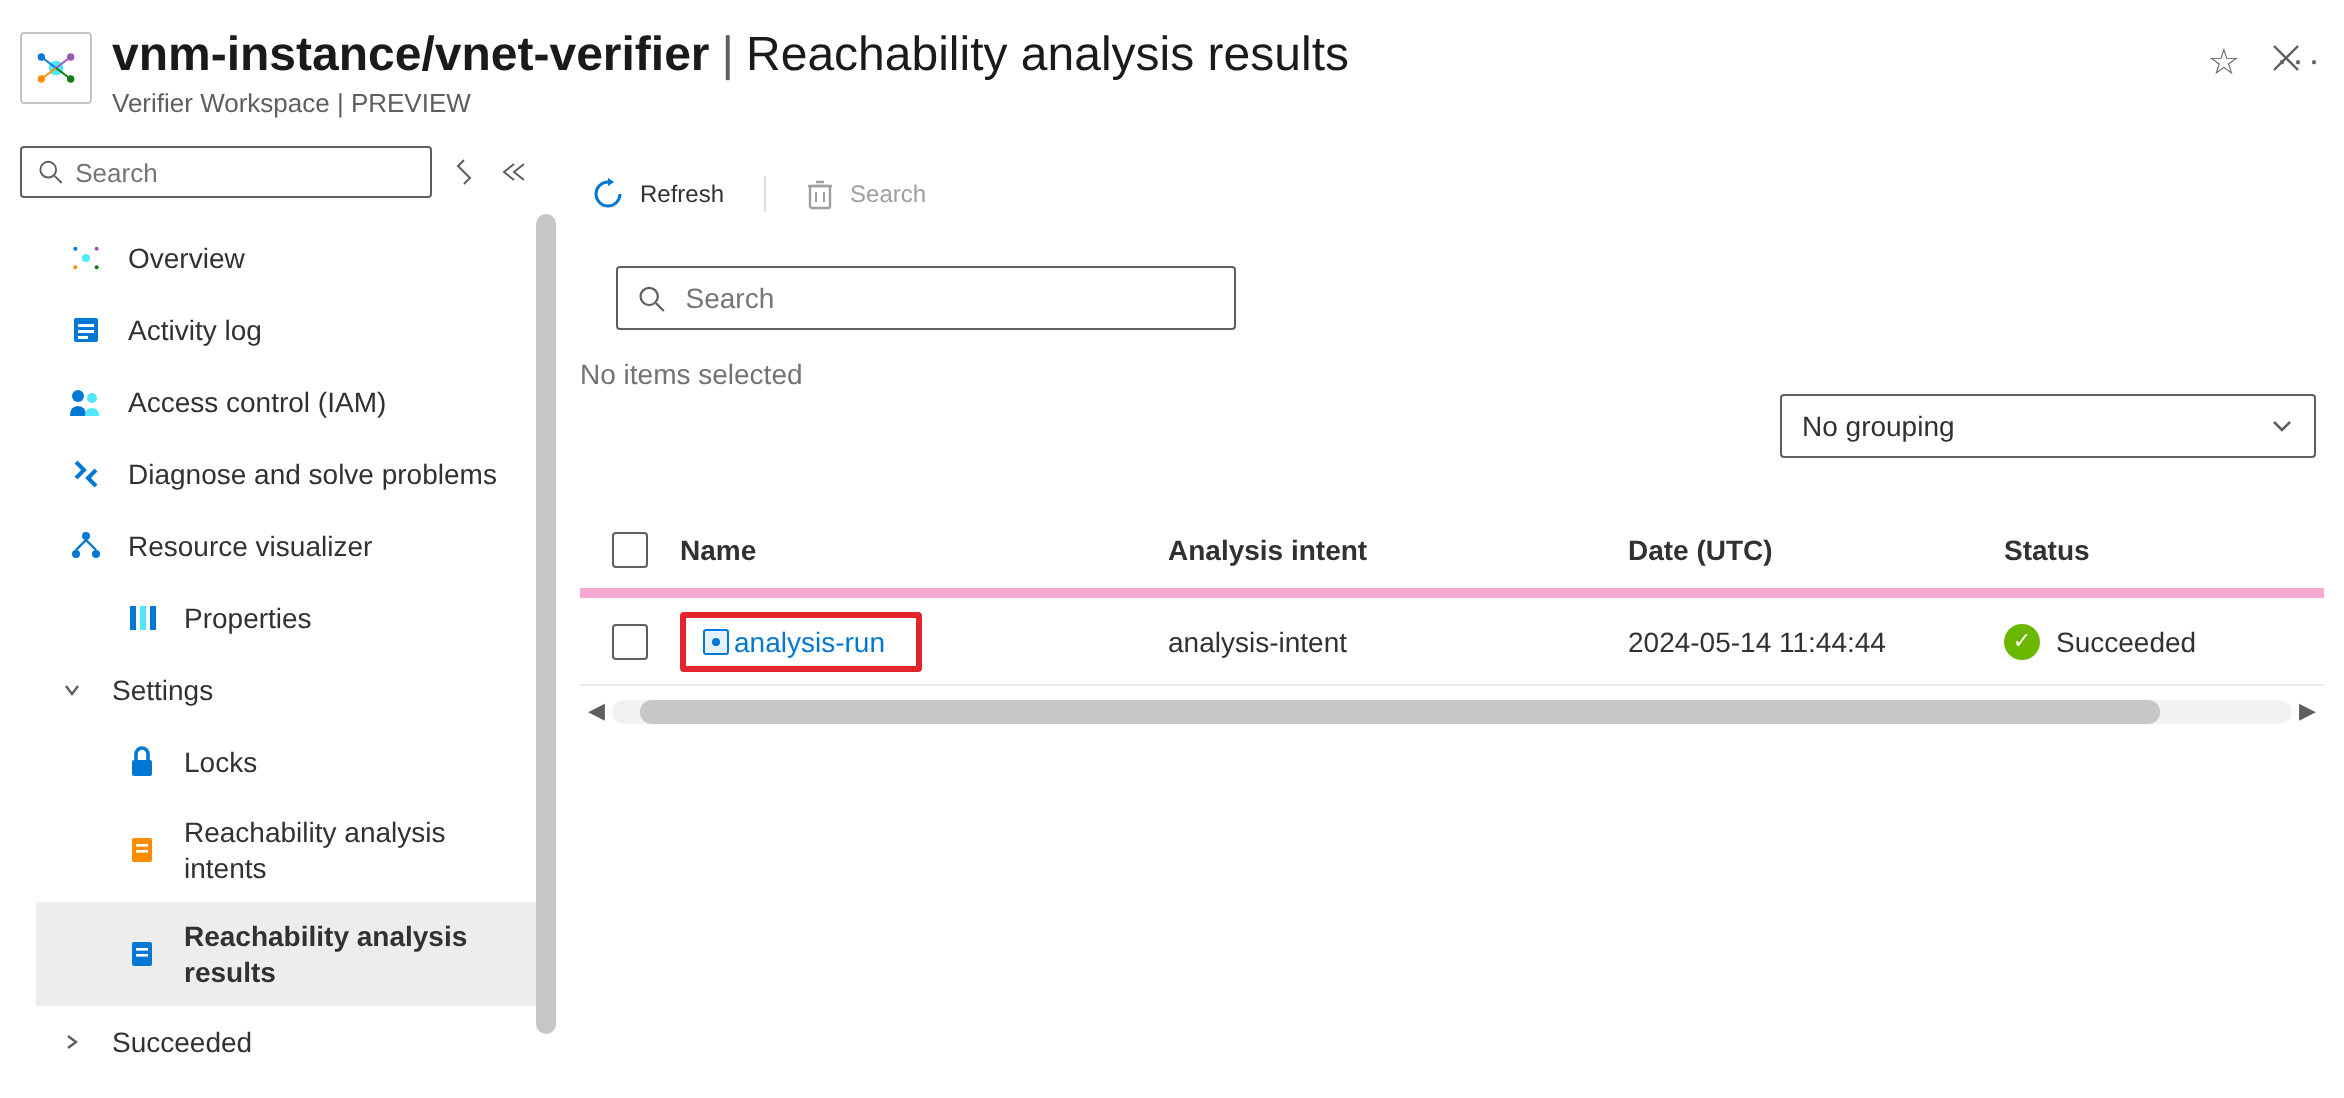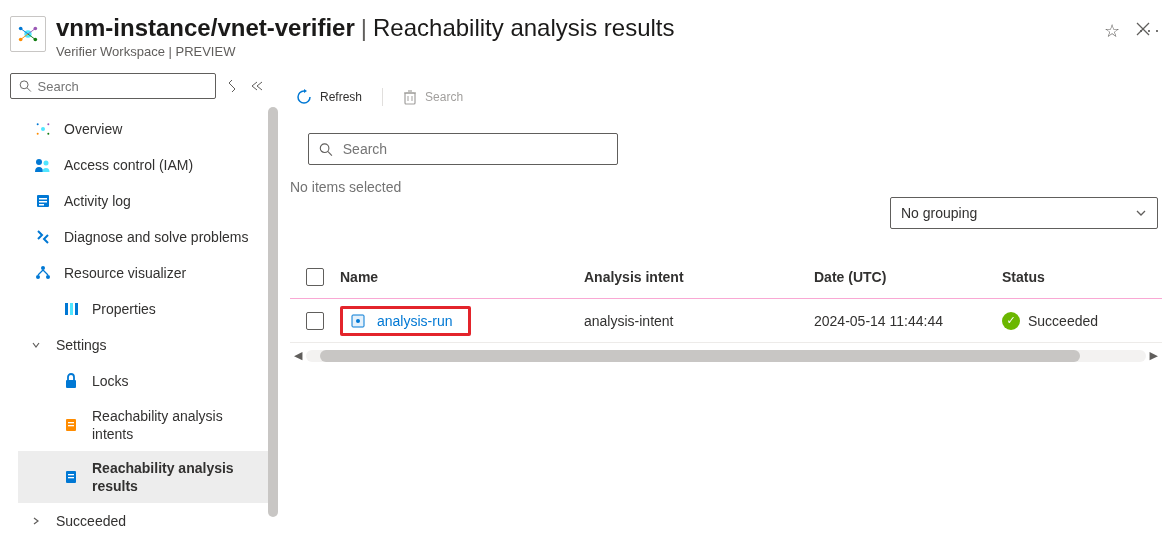--- a/index.html
+++ b/index.html
@@ -56,30 +56,30 @@
 
   .selection-text { font-size:14px; color:#737373; margin-top:14px; }
 
   .grouping-row { display:flex; justify-content:flex-end; margin-top:2px; padding-right:4px; }
   .grouping-select { width:268px; height:32px; border:1px solid #605e5c; border-radius:2px; padding:0 10px; font-size:14px; display:flex; align-items:center; justify-content:space-between; cursor:pointer; }
   .grouping-select .chev-down { font-size:12px; color:#605e5c; }
 
   
   .table { margin-top:26px; }
   .thead, .trow { display:flex; align-items:center; height:44px; }
-  .thead { border-bottom:1px solid #f9a8d4; font-size:14px; font-weight:600; color:#323130; }
+  .thead { border-bottom:5px solid #f9a8d4; font-size:14px; font-weight:600; color:#323130; }
   .cell-check { width:50px; display:flex; justify-content:center; }
   .cell-name { width:244px; padding-left:0; }
   .cell-intent { width:230px; }
   .cell-date { width:188px; }
   .cell-status { flex:1; }
   .checkbox { width:18px; height:18px; border:1px solid #605e5c; border-radius:2px; background:#fff; cursor:pointer; }
   .trow { border-bottom:1px solid #edebe9; font-size:14px; }
   .name-link { color:#0078d4; cursor:pointer; }
-  .name-wrap { display:inline-flex; align-items:center; gap:10px; border:3px solid #e3242b; padding:3px 16px 3px 6px; border-radius:2px; }
+  .name-wrap { display:inline-flex; align-items:center; border:3px solid #e3242b; padding:3px 16px 3px 6px; border-radius:2px; }
   .status-succ { display:flex; align-items:center; gap:8px; }
   .succ-icon { width:18px; height:18px; border-radius:50%; background:#6bb700; display:flex; align-items:center; justify-content:center; color:#fff; font-size:11px; }
 
   .h-scroll { display:flex; align-items:center; margin-top:6px; }
   .h-arrow { font-size:11px; color:#605e5c; padding:0 4px; cursor:pointer; }
   .h-track { flex:1; height:12px; background:#f3f2f1; border-radius:6px; position:relative; }
   .h-thumb { position:absolute; left:14px; right:66px; top:0; bottom:0; background:#c8c6c4; border-radius:6px; }
 
   svg { display:block; }
 </style>
@@ -153,39 +153,39 @@
                 <circle cx="4" cy="5" r="1.5" fill="#0078d4"></circle>
                 <circle cx="20" cy="5" r="1.5" fill="#9b59b6"></circle>
                 <circle cx="4" cy="19" r="1.5" fill="#ff8c00"></circle>
                 <circle cx="20" cy="19" r="1.5" fill="#107c10"></circle>
               </svg>
           </span>
           <span>Overview</span>
         </div>
         <div class="nav-item">
           <span class="icon-slot">
+            <svg width="16" height="16" viewBox="0 0 16 16">
+                <rect x="2" y="2" width="12" height="12" rx="1" fill="#0078d4"></rect>
+                <rect x="4" y="5" width="8" height="1.5" fill="#fff"></rect>
+                <rect x="4" y="8" width="8" height="1.5" fill="#fff"></rect>
+                <rect x="4" y="11" width="5" height="1.5" fill="#fff"></rect>
+              </svg>
+          </span>
+          <span>Activity log</span>
+        </div>
+        <div class="nav-item">
+          <span class="icon-slot">
             <svg width="18" height="16" viewBox="0 0 18 16">
                 <circle cx="5" cy="5" r="3" fill="#0078d4"></circle>
                 <path d="M1 15 Q1 10 5 10 Q9 10 9 15 Z" fill="#0078d4"></path>
                 <circle cx="12" cy="6" r="2.5" fill="#50e6ff"></circle>
                 <path d="M8.5 15 Q8.5 11 12 11 Q15.5 11 15.5 15 Z" fill="#50e6ff"></path>
               </svg>
           </span>
           <span>Access control (IAM)</span>
-        </div>
-        <div class="nav-item">
-          <span class="icon-slot">
-            <svg width="16" height="16" viewBox="0 0 16 16">
-                <rect x="2" y="2" width="12" height="12" rx="1" fill="#0078d4"></rect>
-                <rect x="4" y="5" width="8" height="1.5" fill="#fff"></rect>
-                <rect x="4" y="8" width="8" height="1.5" fill="#fff"></rect>
-                <rect x="4" y="11" width="5" height="1.5" fill="#fff"></rect>
-              </svg>
-          </span>
-          <span>Activity log</span>
         </div>
         <div class="nav-item">
           <span class="icon-slot">
             <svg width="16" height="16" viewBox="0 0 16 16">
                 <path d="M3 2 L7 6 L3 10" stroke="#0078d4" stroke-width="2" fill="none"></path>
                 <path d="M13 6 L9 10 L13 14" stroke="#0078d4" stroke-width="2" fill="none"></path>
               </svg>
           </span>
           <span>Diagnose and solve problems</span>
         </div>

